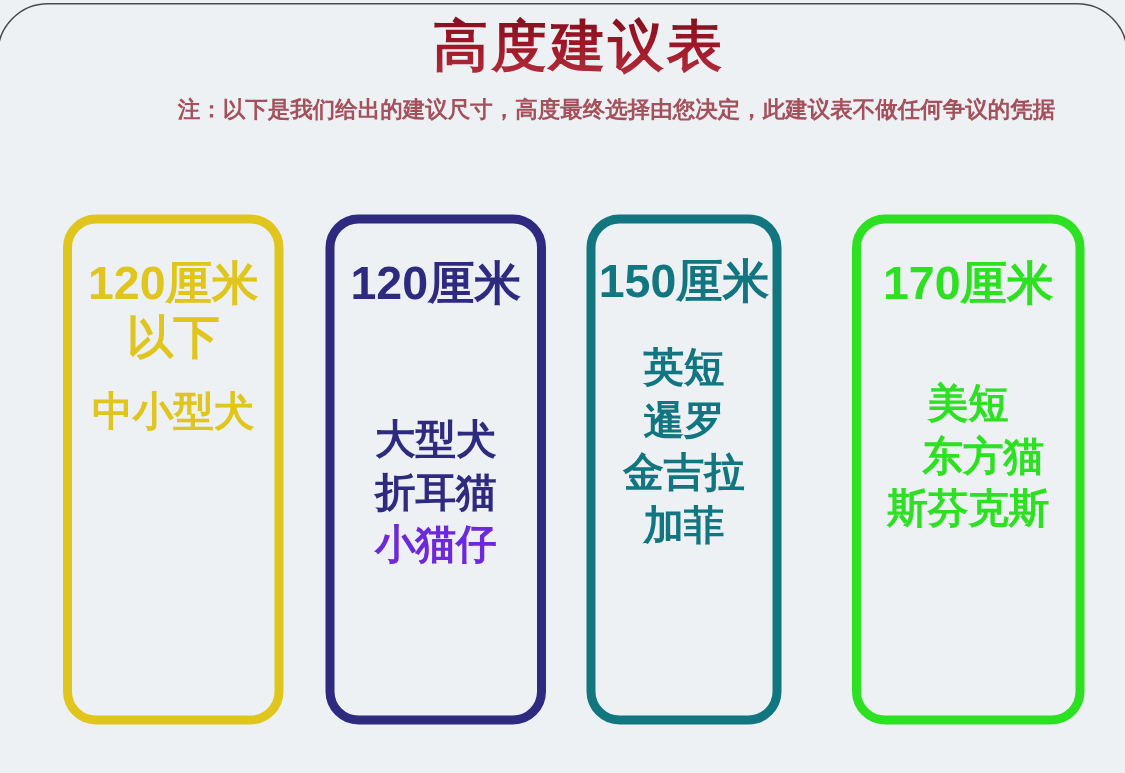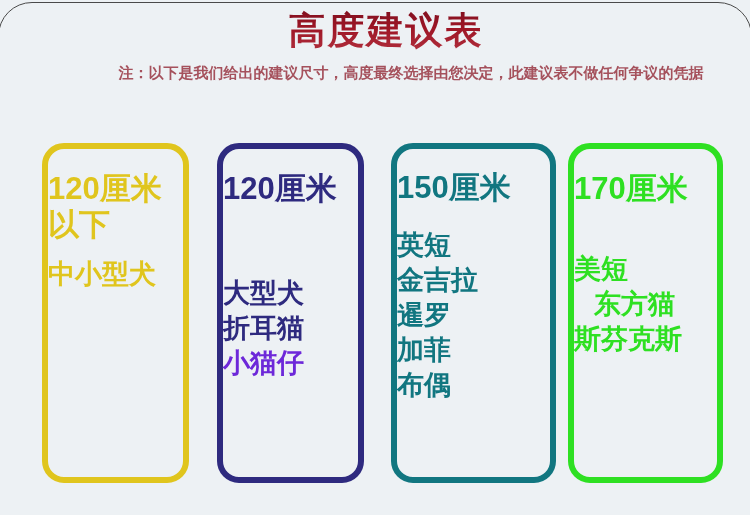--- a/index.html
+++ b/index.html
@@ -89,39 +89,39 @@
     border-width: 6px;
     border-radius: 22px;
     box-sizing: border-box;
     background: #edf1f4;
   }
   .card-body {
     position: absolute;
     left: 0;
     top: 0;
     width: 100%;
-    text-align: left;
+    text-align: center;
   }
   .head-line {
     font-weight: bold;
     font-size: 31px;
     line-height: 36px;
     white-space: nowrap;
   }
   .item-line {
     font-weight: bold;
     font-size: 27px;
     line-height: 35px;
     white-space: nowrap;
   }
 
   
   #card-0 { left: 42px;  width: 147px; }
   #card-1 { left: 217px; width: 147px; }
-  #card-2 { left: 391px; width: 165px; }
+  #card-2 { left: 391px; width: 130px; }
   #card-3 { left: 568px; width: 155px; }
 
   
   #card-0 .card-body { top: 22px; }
   #card-0 .items     { margin-top: 14px; }
   #card-1 .card-body { top: 22px; }
   #card-1 .items     { margin-top: 69px; }
   #card-2 .card-body { top: 21px; }
   #card-2 .items     { margin-top: 22px; }
   #card-3 .card-body { top: 22px; }
@@ -166,24 +166,23 @@
       </div>
     </div>
 
     <div class="card" id="card-2" style="border-color: rgb(17, 118, 128);">
       <div class="card-body">
         <div class="head">
           <div class="head-line" style="color: rgb(17, 118, 128);">150厘米</div>
         </div>
         <div class="items">
           <div class="item-line" style="color: rgb(17, 118, 128);">英短</div>
+          <div class="item-line" style="color: rgb(17, 118, 128);">暹罗</div>
           <div class="item-line" style="color: rgb(17, 118, 128);">金吉拉</div>
-          <div class="item-line" style="color: rgb(17, 118, 128);">暹罗</div>
           <div class="item-line" style="color: rgb(17, 118, 128);">加菲</div>
-          <div class="item-line" style="color: rgb(17, 118, 128);">布偶</div>
         </div>
       </div>
     </div>
 
     <div class="card" id="card-3" style="border-color: rgb(46, 224, 34);">
       <div class="card-body">
         <div class="head">
           <div class="head-line" style="color: rgb(46, 224, 34);">170厘米</div>
         </div>
         <div class="items">

